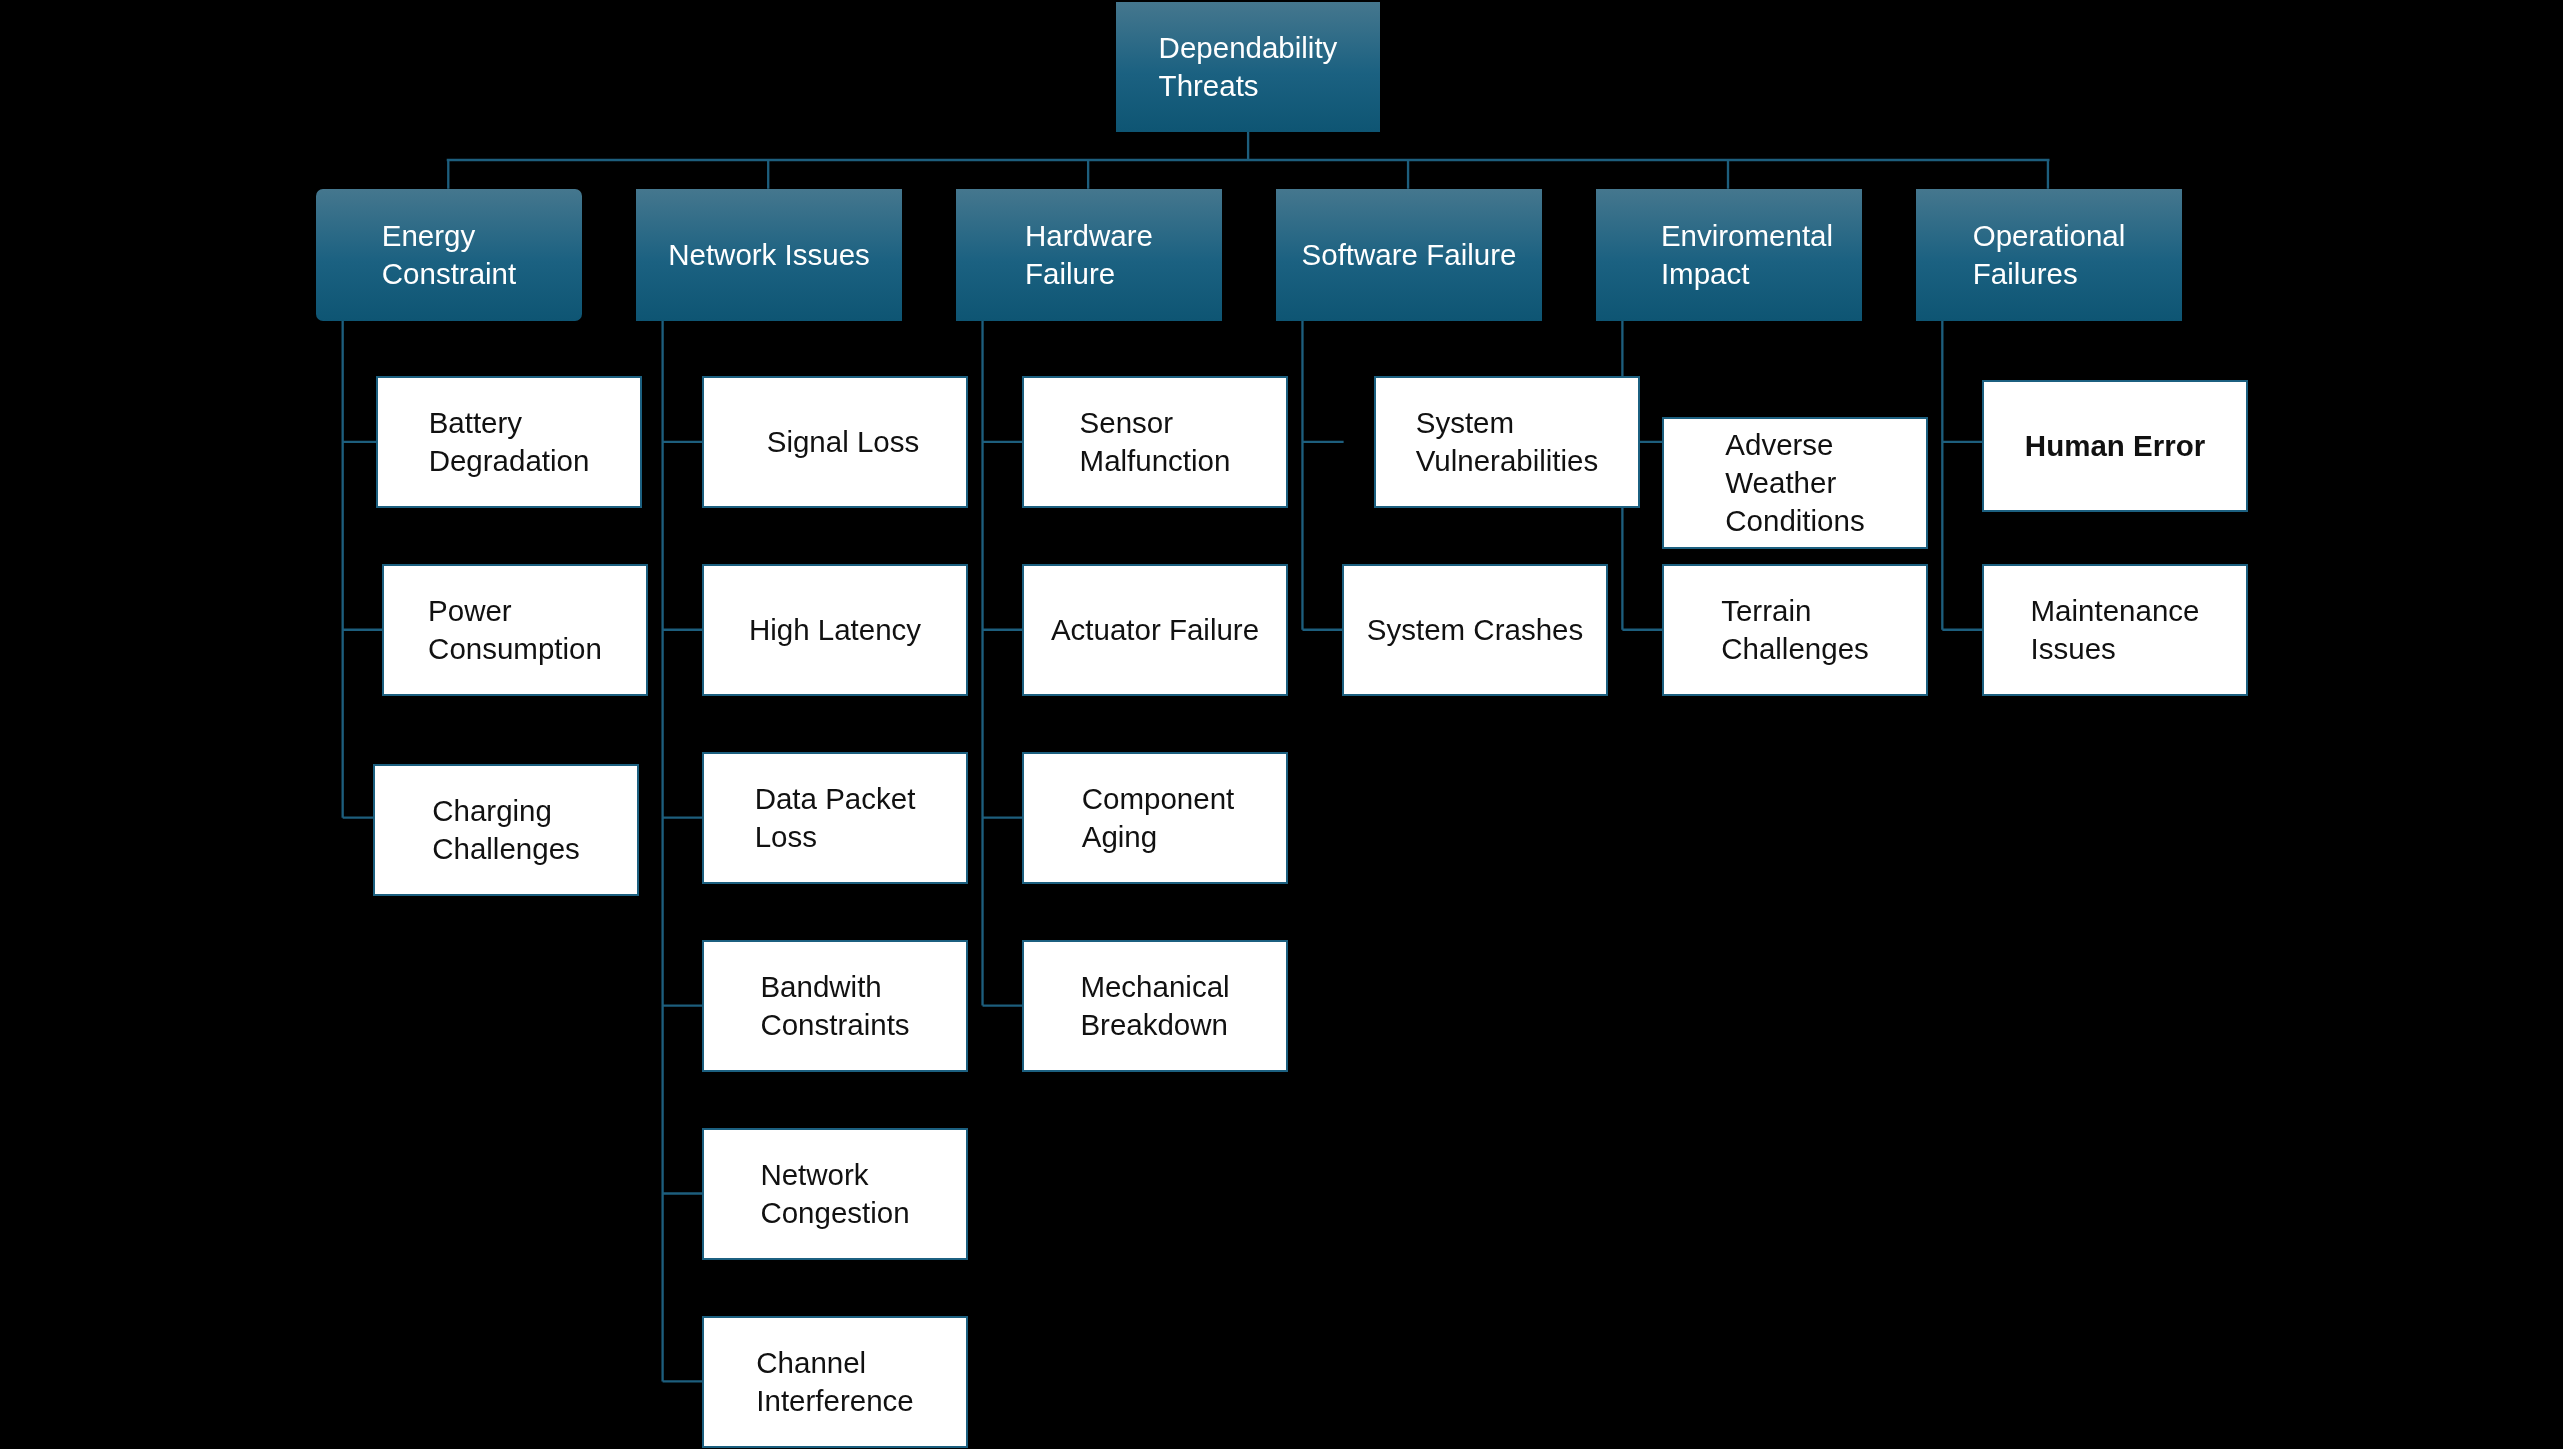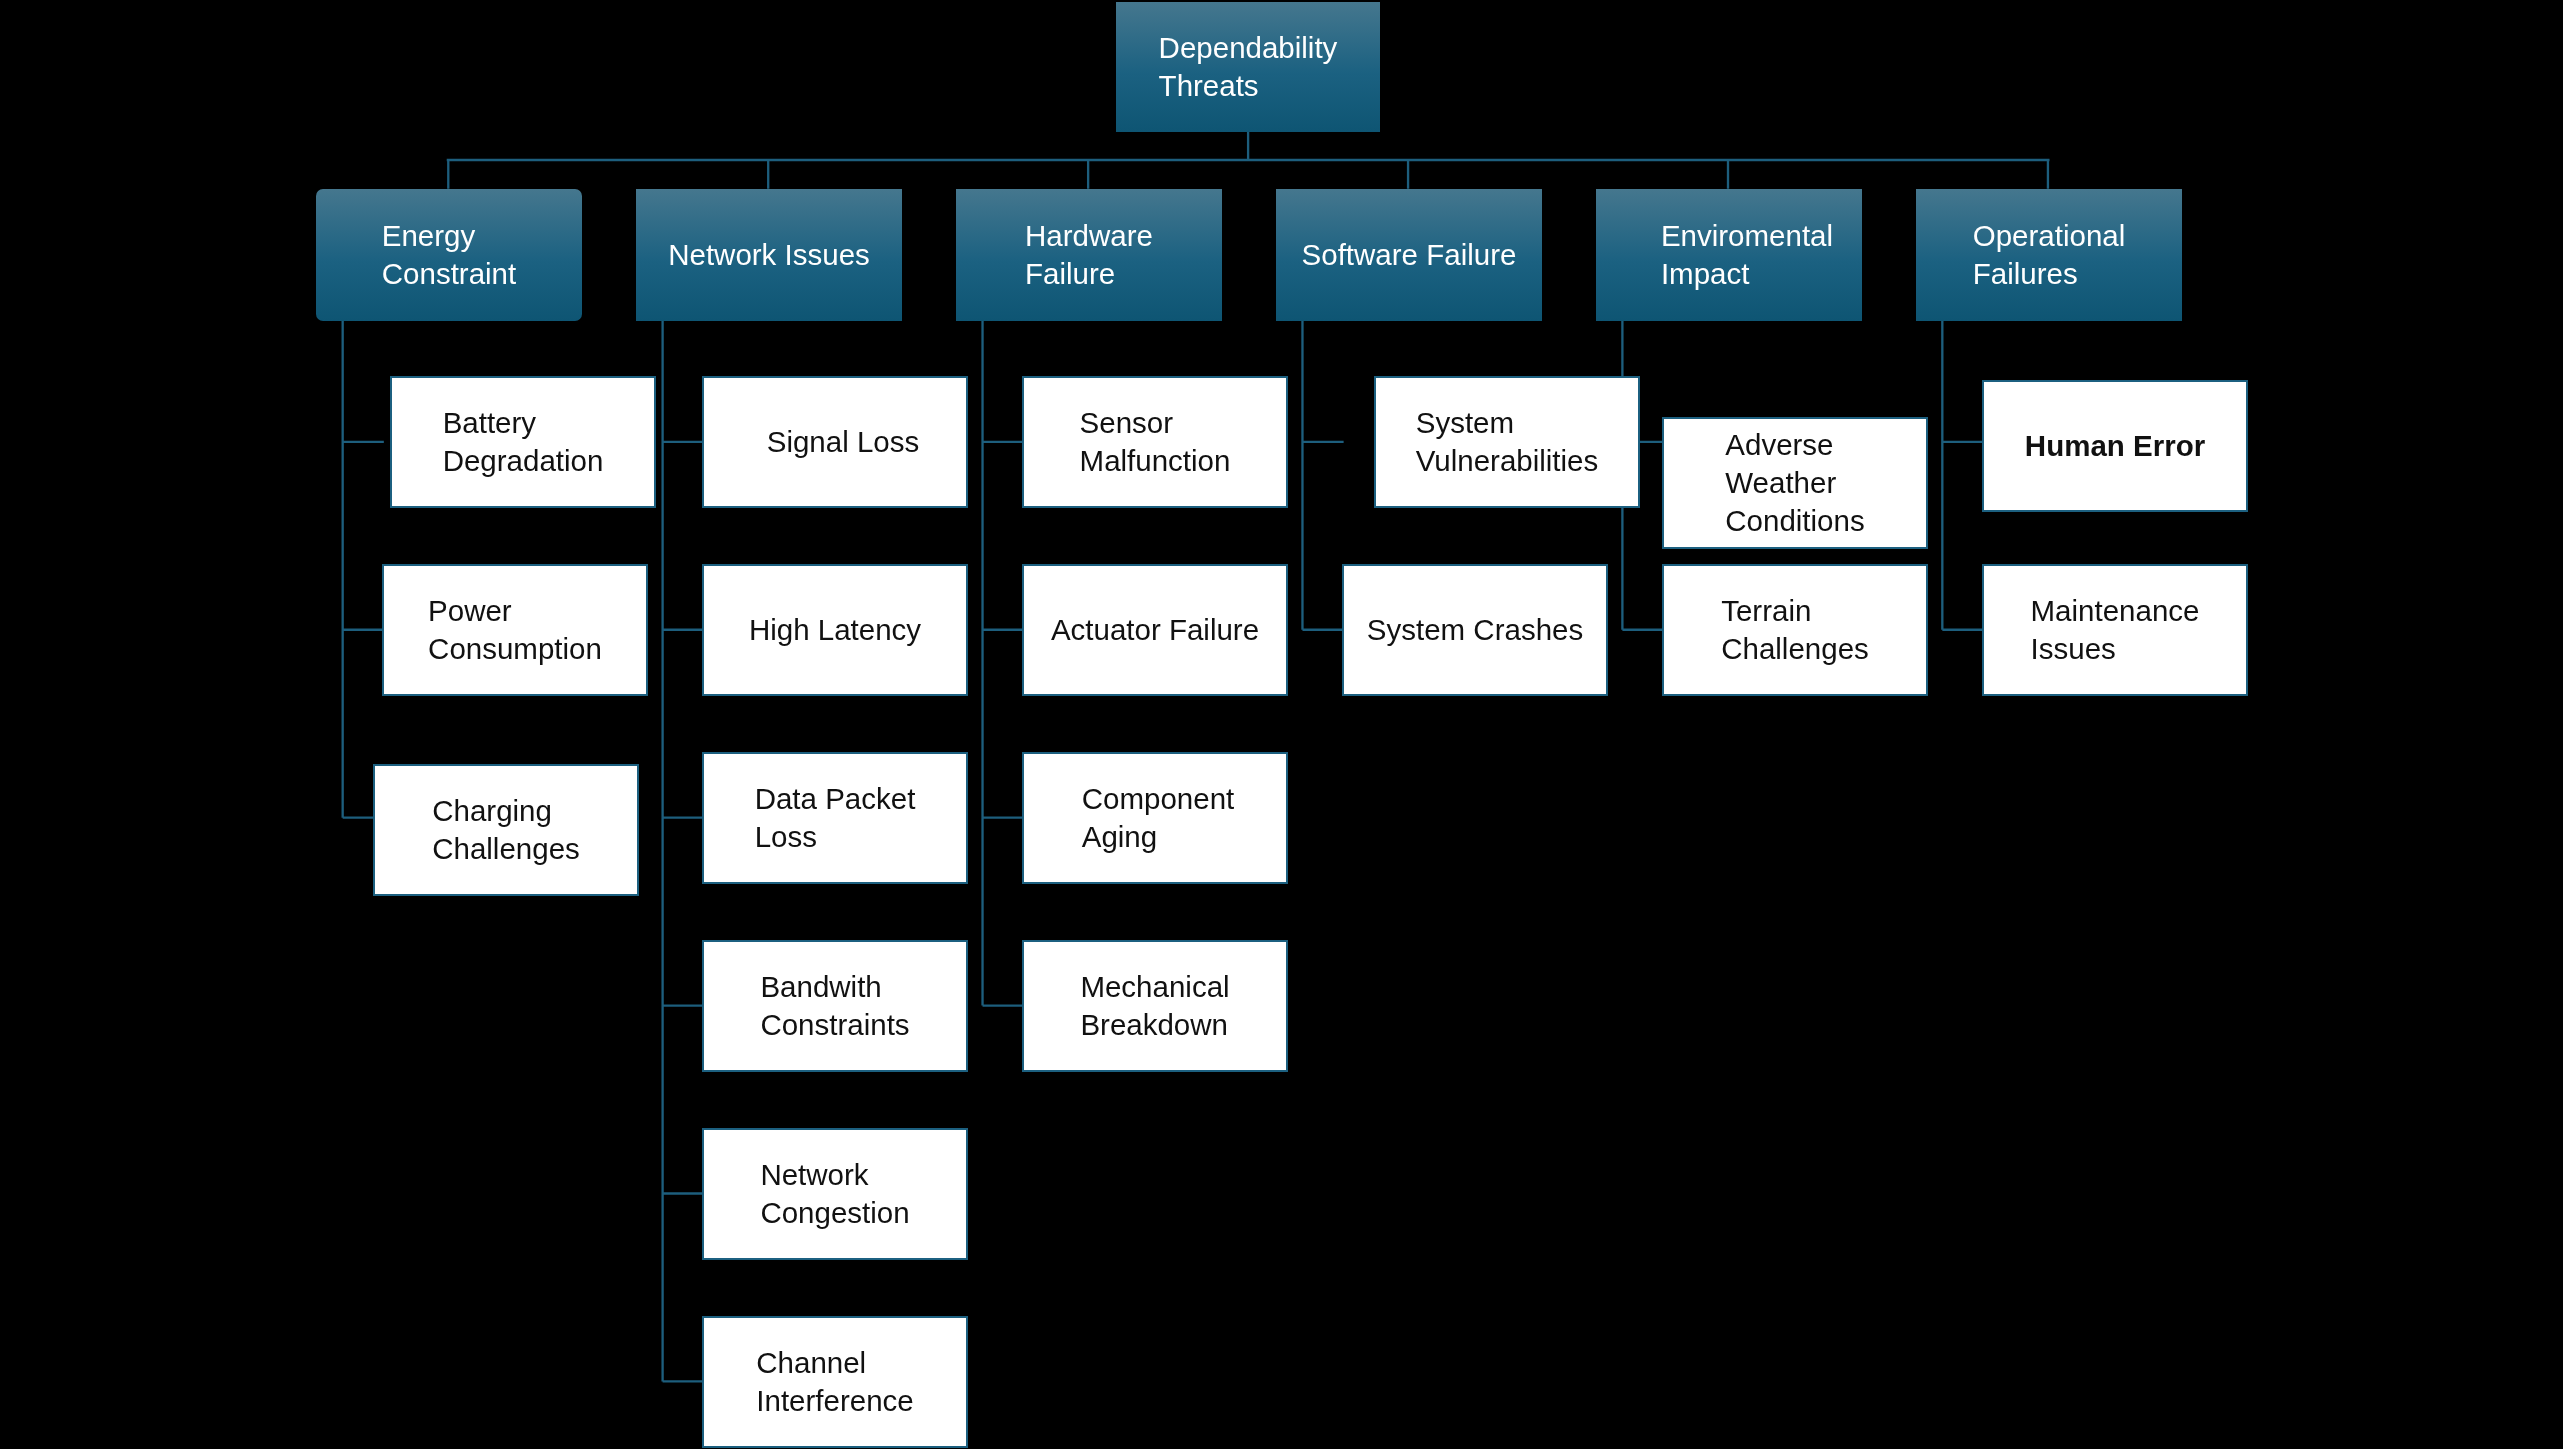--- a/index.html
+++ b/index.html
@@ -87,21 +87,21 @@
 Constraint</div>
   <div class="node hdr" style="left:636px;  top:189px;">Network Issues</div>
   <div class="node hdr" style="left:956px; top:189px;">Hardware
 Failure</div>
   <div class="node hdr" style="left:1276px; top:189px;">Software Failure</div>
   <div class="node hdr" style="left:1596px; top:189px;padding-left:36px;">Enviromental
 Impact</div>
   <div class="node hdr" style="left:1916px; top:189px;">Operational
 Failures</div>
 
-  <div class="node child" style="left:390px; top:376px;">Battery
+  <div class="node child" style="left:376px; top:376px;">Battery
 Degradation</div>
   <div class="node child" style="left:382px; top:564px;">Power
 Consumption</div>
   <div class="node child" style="left:373px; top:752px;margin-top:12px;">Charging
 Challenges</div>
 
   <div class="node child" style="left:702px; top:376px;padding-left:16px;">Signal Loss</div>
   <div class="node child" style="left:702px; top:564px;">High Latency</div>
   <div class="node child" style="left:702px; top:752px;">Data Packet
 Loss</div>

